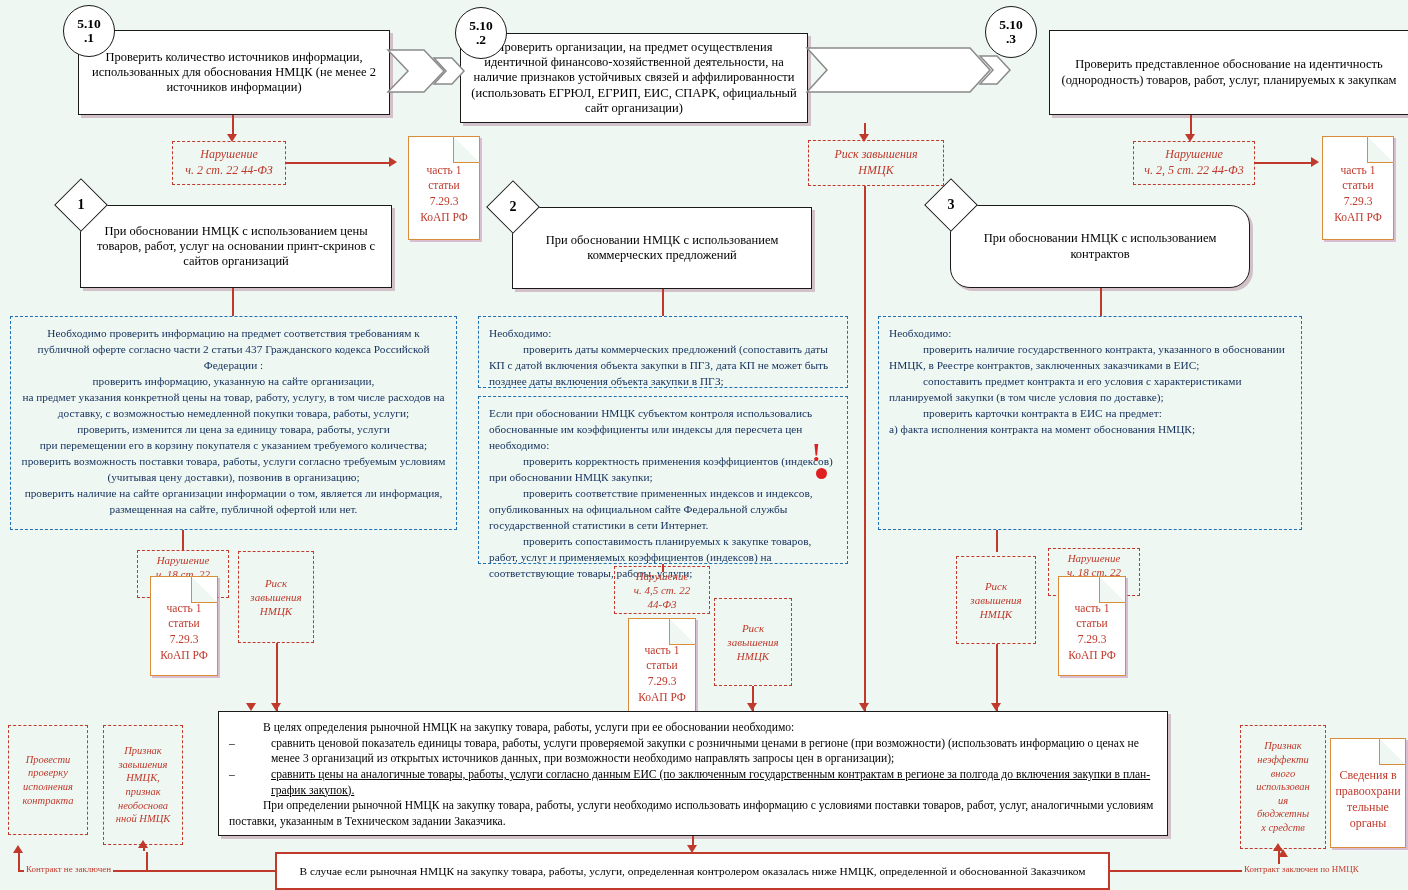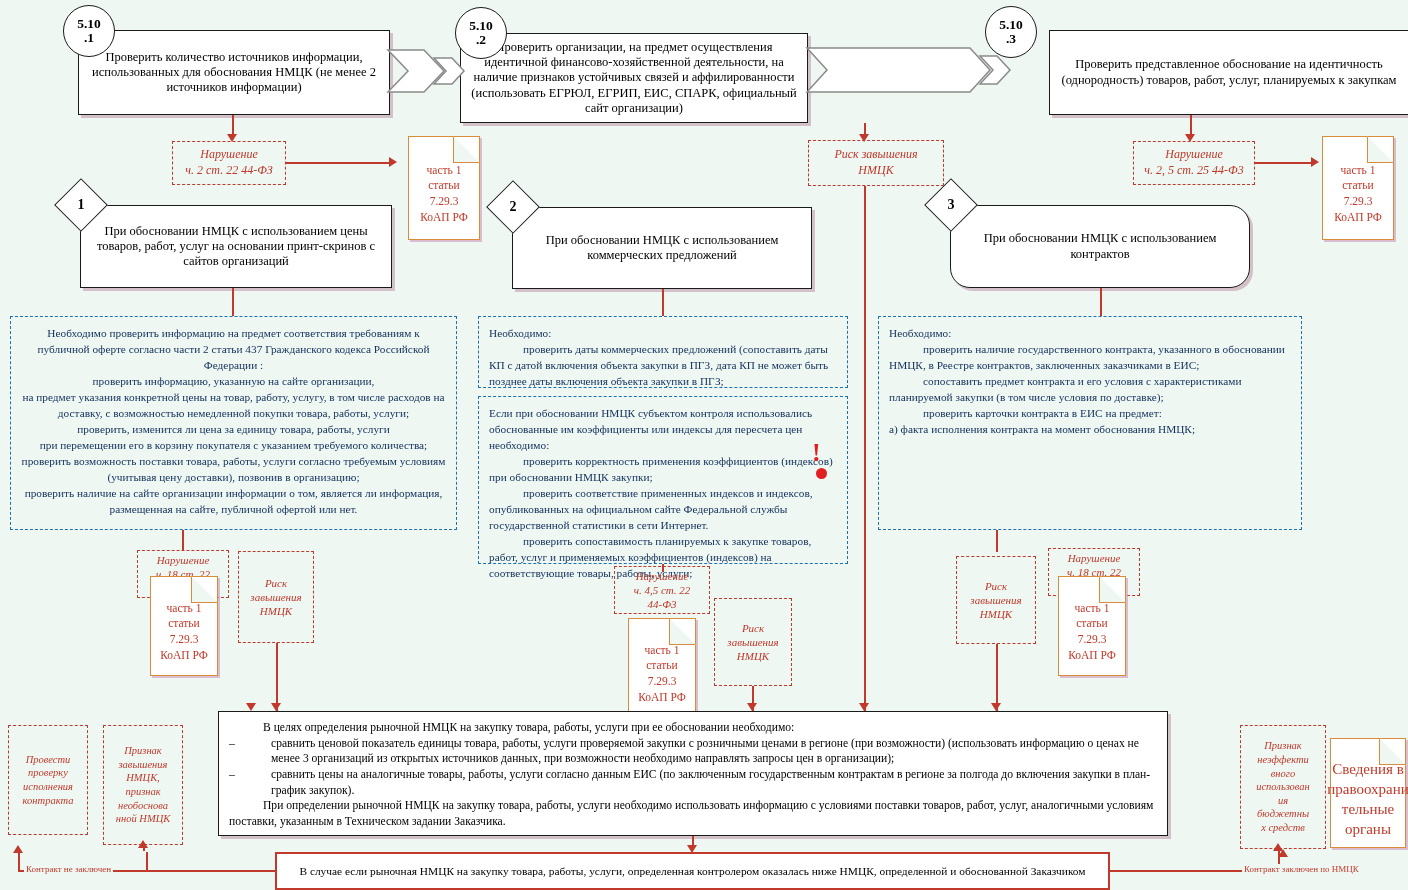--- a/index.html
+++ b/index.html
@@ -175,21 +175,21 @@
   <div class="abs dashred" style="left:808px;top:140px;width:136px;height:46px;flex-direction:column;">
     <span>Риск завышения</span>
     <span>НМЦК</span>
   </div>
 
   <div class="ln v" style="left:864px;top:186px;height:525px;"></div>
   <div class="arrow-d" style="left:859px;top:703px;"></div>
 
   <div class="abs dashred" style="left:1133px;top:141px;width:122px;height:44px;flex-direction:column;">
     <span>Нарушение</span>
-    <span>ч. 2, 5 ст. 25 44-Ф3</span>
+    <span>ч. 2, 5 ст. 22 44-Ф3</span>
   </div>
   <div class="ln h" style="left:1255px;top:162px;width:58px;"></div>
   <div class="arrow-r" style="left:1311px;top:157px;"></div>
 
   <div class="doc" style="left:1322px;top:136px;width:70px;height:90px;">
     <div class="fold"></div>
     <div style="display:flex;flex-direction:column;">
       <span>часть 1</span>
       <span>статьи</span>
       <span>7.29.3</span>
@@ -331,21 +331,21 @@
 
   <div class="abs proc bigtext" style="left:218px;top:711px;width:950px;height:125px;">
     <div style="width:100%;">
       <div style="text-indent:34px;">В целях определения рыночной НМЦК на закупку товара, работы, услуги при ее обосновании необходимо:</div>
       <div style="display:flex;gap:34px;">
         <span style="flex:0 0 8px;">–</span>
         <span style="flex:1;">сравнить ценовой показатель единицы товара, работы, услуги проверяемой закупки с розничными ценами в регионе (при возможности) (использовать информацию о ценах не менее 3 организаций из открытых источников данных, при возможности необходимо направлять запросы цен в организации);</span>
       </div>
       <div style="display:flex;gap:34px;">
         <span style="flex:0 0 8px;">–</span>
-        <span style="flex:1;">сравнить цены на аналогичные товары, работы, услуги согласно данным ЕИС (по заключенным государственным контрактам в регионе за полгода до включения закупки в план-график закупок).</span>
+        <span style="flex:1;text-decoration:underline;">сравнить цены на аналогичные товары, работы, услуги согласно данным ЕИС (по заключенным государственным контрактам в регионе за полгода до включения закупки в план-график закупок).</span>
       </div>
       <div style="text-indent:34px;">При определении рыночной НМЦК на закупку товара, работы, услуги необходимо использовать информацию  с условиями поставки товаров, работ, услуг,  аналогичными условиям поставки, указанным в Техническом задании Заказчика.</div>
     </div>
   </div>
 
   <div class="arrow-d" style="left:246px;top:703px;"></div>
 
   <div class="abs dashred tiny" style="left:8px;top:725px;width:80px;height:110px;flex-direction:column;">
     <span>Провести</span>
     <span>проверку</span>
@@ -365,21 +365,21 @@
   <div class="abs dashred tiny" style="left:1240px;top:725px;width:86px;height:124px;flex-direction:column;">
     <span>Признак</span>
     <span>неэффекти</span>
     <span>вного</span>
     <span>использован</span>
     <span>ия</span>
     <span>бюджетны</span>
     <span>х средств</span>
   </div>
 
-  <div class="doc" style="left:1330px;top:738px;width:74px;height:96px;font-size:15px;">
+  <div class="doc" style="left:1330px;top:738px;width:74px;height:96px;font-size:12px;">
     <div class="fold"></div>
     <div style="display:flex;flex-direction:column;">
       <span>Сведения в</span>
       <span>правоохрани</span>
       <span>тельные</span>
       <span>органы</span>
     </div>
   </div>
 
   <div class="ln v" style="left:692px;top:836px;height:14px;"></div>

